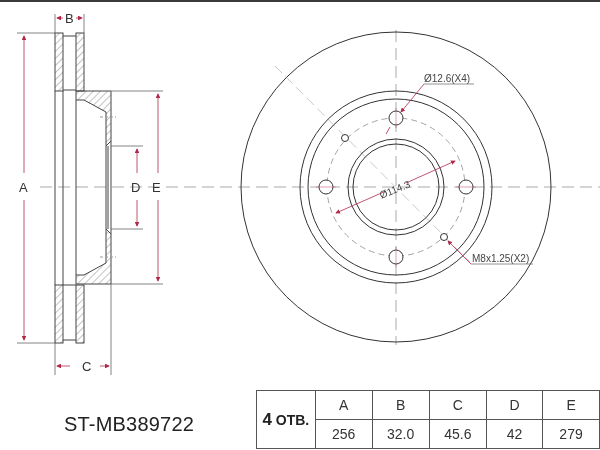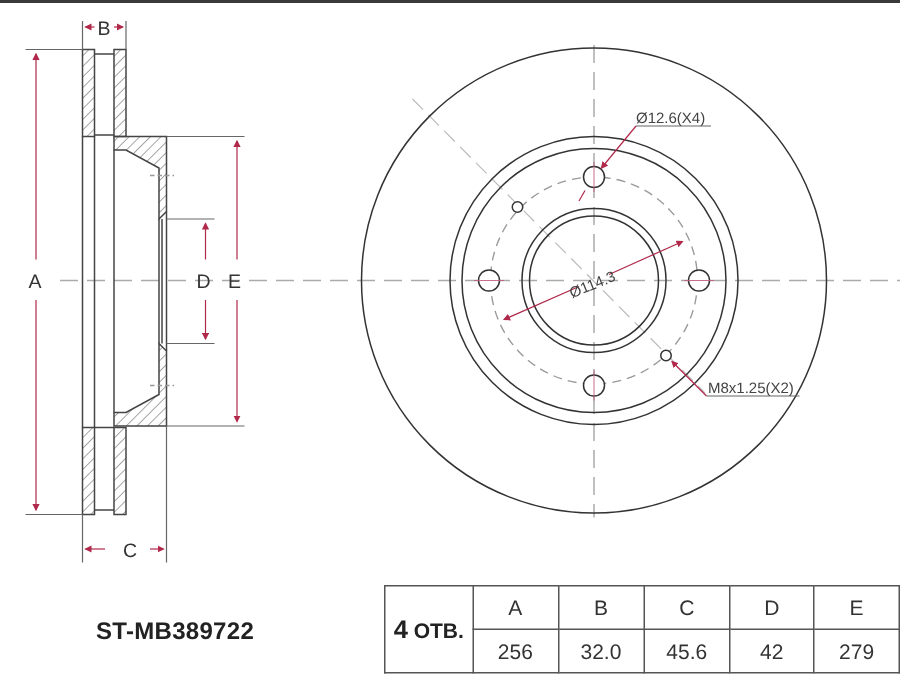--- a/index.html
+++ b/index.html
@@ -1,21 +1,21 @@
 <!DOCTYPE html>
 <html><head>
 <meta charset="utf-8">
 <style>
   html, body { margin:0; padding:0; background:#ffffff; }
   body { width:600px; height:450px; position:relative; overflow:hidden; font-family:"Liberation Sans", sans-serif; }
   .topbar { position:absolute; left:0; top:0; width:600px; height:2px; background:#3a3a3a; }
   svg.drawing { position:absolute; left:0; top:0; }
   .dimlabel { font-family:"Liberation Sans", sans-serif; font-size:13px; fill:#333; }
   .note { font-family:"Liberation Sans", sans-serif; font-size:10px; fill:#444; }
-  .part-number { position:absolute; left:64px; top:413px; font-size:16px; font-weight:bold; color:#222; letter-spacing:0.2px; }
+  .part-number { position:absolute; left:64px; top:413px; font-size:20px; font-weight:normal; color:#222; letter-spacing:0.2px; }
   table.spec { position:absolute; left:256px; top:390px; border-collapse:collapse; font-size:14px; color:#333; }
   table.spec td { border:1px solid #555; text-align:center; height:28px; padding:0; }
   table.spec td.holes { width:60px; font-weight:bold; font-size:14px; color:#222; }
   table.spec td.holes .num { font-size:17px; }
   table.spec td.col { width:59px; }
 </style>
 </head>
 <body>
 
 <div class="topbar"></div>

